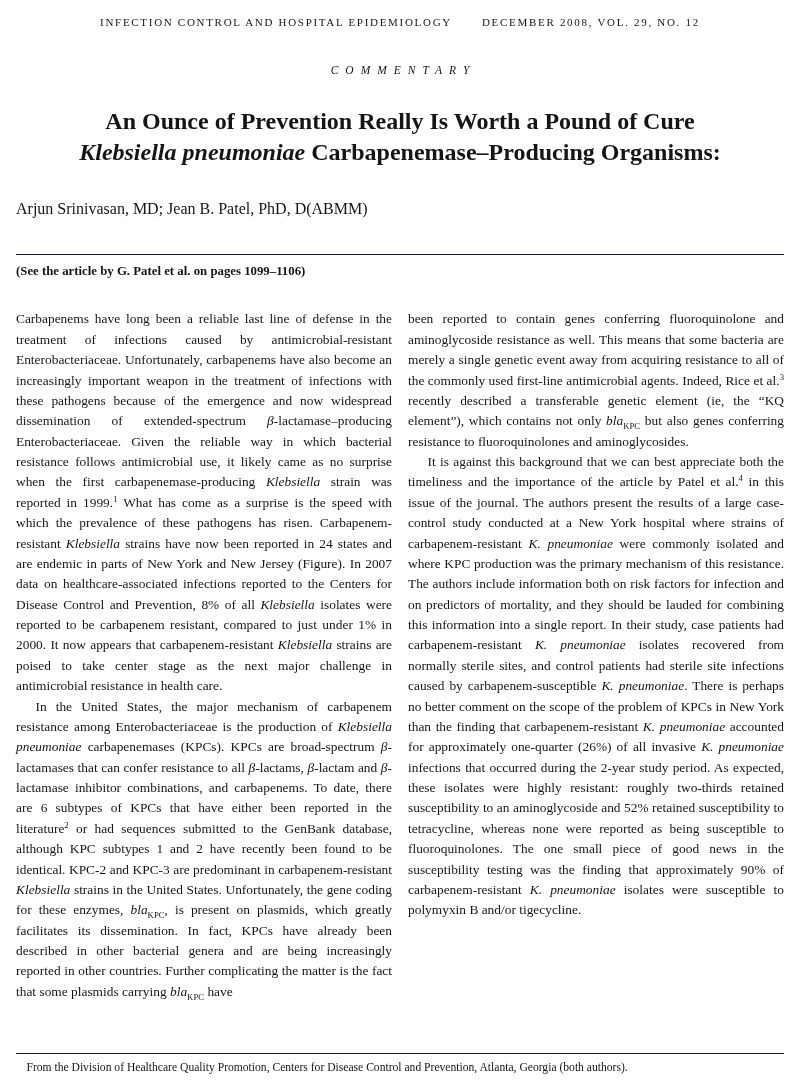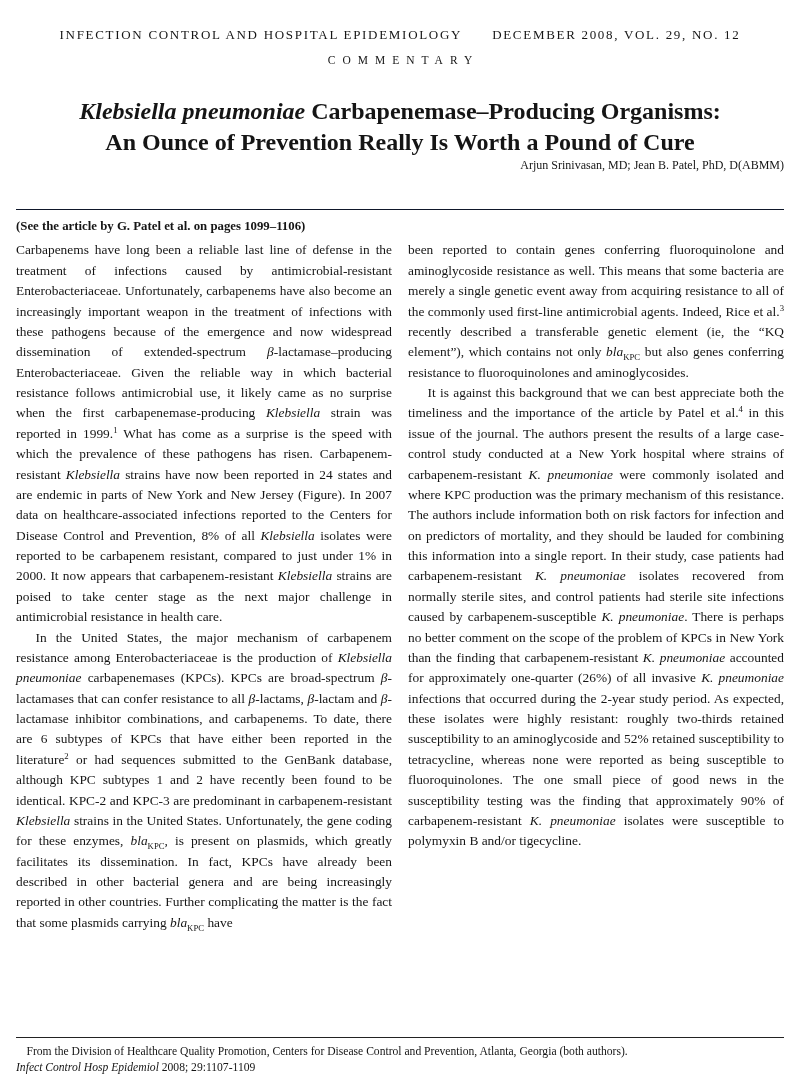--- a/index.html
+++ b/index.html
@@ -4,38 +4,38 @@
 <style>
   * { box-sizing: border-box; }
   html, body { margin: 0; padding: 0; background: #ffffff; }
   .page {
     width: 800px; height: 1083px; margin: 0 auto; background: #ffffff;
     padding: 8px 16px; position: relative;
     font-family: "Liberation Serif", "DejaVu Serif", serif; color: #151515;
   }
   .journal-header {
     display: flex; justify-content: center; gap: 30px;
-    font-size: 13px; letter-spacing: 1.7px; margin-top: 19px; white-space: nowrap;
+    font-size: 11px; letter-spacing: 1.7px; margin-top: 8px; white-space: nowrap;
   }
   .section-label {
     text-align: center; font-size: 11.5px; letter-spacing: 7px;
-    margin-top: 11px; text-indent: 7px;
+    margin-top: 36px; text-indent: 7px; font-style: italic;
   }
   .article-title {
     text-align: center; font-size: 24px; font-weight: 700;
     margin: 30px 0 0 0; line-height: 1.3;
   }
   .title-line { display: block; }
-  .authors { text-align: right; font-size: 12px; }
+  .authors { text-align: left; font-size: 16px; margin-top: 32px; }
   .editor-note {
     border-top: 1px solid #0f172a; margin-top: 36px; padding-top: 9px;
     font-weight: 700; font-size: 12.8px;
   }
   .body-columns {
-    display: flex; gap: 16px; margin-top: 6px;
+    display: flex; gap: 16px; margin-top: 30px;
     text-align: justify; font-size: 13.4px; line-height: 1.52;
   }
   .column { width: 376px; }
   p.body-para { margin: 0; }
   p.body-para.indented { text-indent: 1.45em; }
   sup { font-size: 0.65em; line-height: 0; }
   sub { font-size: 0.65em; line-height: 0; }
   .footer {
     position: absolute; left: 16px; right: 16px; bottom: 8px;
     border-top: 1px solid #222; padding-top: 6px;
@@ -50,37 +50,36 @@
 <div class="page">
 
   <div class="journal-header">
     <span>INFECTION CONTROL AND HOSPITAL EPIDEMIOLOGY</span>
     <span>DECEMBER 2008, VOL. 29, NO. 12</span>
   </div>
 
   <div class="section-label">COMMENTARY</div>
 
   <h1 class="article-title">
+    <span class="title-line">An Ounce of Prevention Really Is Worth a Pound of Cure</span>
     <span class="title-line"><i>Klebsiella pneumoniae</i> Carbapenemase–Producing Organisms:</span>
-    <span class="title-line">An Ounce of Prevention Really Is Worth a Pound of Cure</span>
   </h1>
 
   <div class="authors">Arjun Srinivasan, MD; Jean B. Patel, PhD, D(ABMM)</div>
 
   <div class="editor-note">(See the article by G. Patel et al. on pages 1099–1106)</div>
 
   <div class="body-columns">
     <div class="column">
         <p class="body-para">Carbapenems have long been a reliable last line of defense in the treatment of infections caused by antimicrobial-resistant Enterobacteriaceae. Unfortunately, carbapenems have also become an increasingly important weapon in the treatment of infections with these pathogens because of the emergence and now widespread dissemination of extended-spectrum <i>β</i>-lactamase–producing Enterobacteriaceae. Given the reliable way in which bacterial resistance follows antimicrobial use, it likely came as no surprise when the first carbapenemase-producing <i>Klebsiella</i> strain was reported in 1999.<sup>1</sup> What has come as a surprise is the speed with which the prevalence of these pathogens has risen. Carbapenem-resistant <i>Klebsiella</i> strains have now been reported in 24 states and are endemic in parts of New York and New Jersey (Figure). In 2007 data on healthcare-associated infections reported to the Centers for Disease Control and Prevention, 8% of all <i>Klebsiella</i> isolates were reported to be carbapenem resistant, compared to just under 1% in 2000. It now appears that carbapenem-resistant <i>Klebsiella</i> strains are poised to take center stage as the next major challenge in antimicrobial resistance in health care.</p>
         <p class="body-para indented">In the United States, the major mechanism of carbapenem resistance among Enterobacteriaceae is the production of <i>Klebsiella pneumoniae</i> carbapenemases (KPCs). KPCs are broad-spectrum <i>β</i>-lactamases that can confer resistance to all <i>β</i>-lactams, <i>β</i>-lactam and <i>β</i>-lactamase inhibitor combinations, and carbapenems. To date, there are 6 subtypes of KPCs that have either been reported in the literature<sup>2</sup> or had sequences submitted to the GenBank database, although KPC subtypes 1 and 2 have recently been found to be identical. KPC-2 and KPC-3 are predominant in carbapenem-resistant <i>Klebsiella</i> strains in the United States. Unfortunately, the gene coding for these enzymes, <i>bla</i><sub>KPC</sub>, is present on plasmids, which greatly facilitates its dissemination. In fact, KPCs have already been described in other bacterial genera and are being increasingly reported in other countries. Further complicating the matter is the fact that some plasmids carrying <i>bla</i><sub>KPC</sub> have</p>
       </div>
     <div class="column">
         <p class="body-para">been reported to contain genes conferring fluoroquinolone and aminoglycoside resistance as well. This means that some bacteria are merely a single genetic event away from acquiring resistance to all of the commonly used first-line antimicrobial agents. Indeed, Rice et al.<sup>3</sup> recently described a transferable genetic element (ie, the “KQ element”), which contains not only <i>bla</i><sub>KPC</sub> but also genes conferring resistance to fluoroquinolones and aminoglycosides.</p>
         <p class="body-para indented">It is against this background that we can best appreciate both the timeliness and the importance of the article by Patel et al.<sup>4</sup> in this issue of the journal. The authors present the results of a large case-control study conducted at a New York hospital where strains of carbapenem-resistant <i>K. pneumoniae</i> were commonly isolated and where KPC production was the primary mechanism of this resistance. The authors include information both on risk factors for infection and on predictors of mortality, and they should be lauded for combining this information into a single report. In their study, case patients had carbapenem-resistant <i>K. pneumoniae</i> isolates recovered from normally sterile sites, and control patients had sterile site infections caused by carbapenem-susceptible <i>K. pneumoniae</i>. There is perhaps no better comment on the scope of the problem of KPCs in New York than the finding that carbapenem-resistant <i>K. pneumoniae</i> accounted for approximately one-quarter (26%) of all invasive <i>K. pneumoniae</i> infections that occurred during the 2-year study period. As expected, these isolates were highly resistant: roughly two-thirds retained susceptibility to an aminoglycoside and 52% retained susceptibility to tetracycline, whereas none were reported as being susceptible to fluoroquinolones. The one small piece of good news in the susceptibility testing was the finding that approximately 90% of carbapenem-resistant <i>K. pneumoniae</i> isolates were susceptible to polymyxin B and/or tigecycline.</p>
       </div>
   </div>
 
   <div class="footer">
       <p class="foot-line indented">From the Division of Healthcare Quality Promotion, Centers for Disease Control and Prevention, Atlanta, Georgia (both authors).</p>
-      <p class="foot-line"><i>Infect Control Hosp Epidemiol</i> 2008; 29:1107-1109</p>
     </div>
 
 </div>
 
 </body></html>

